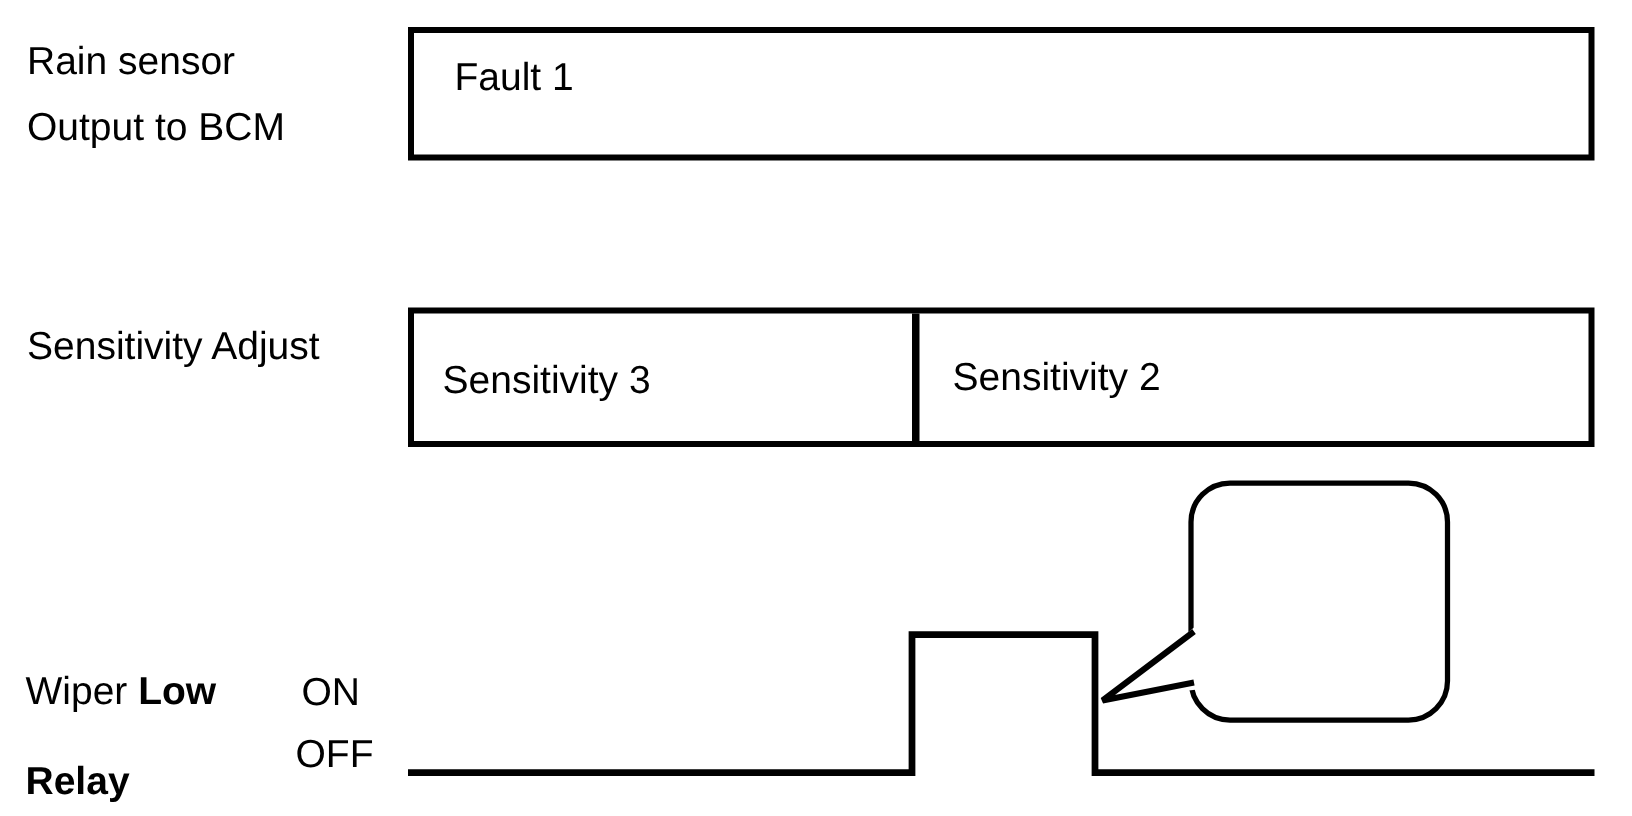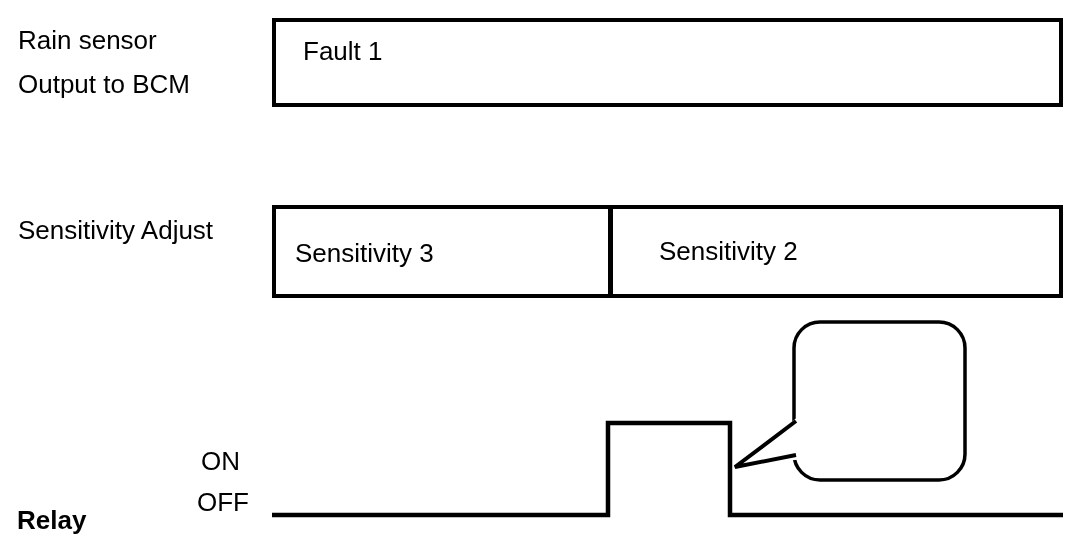--- a/index.html
+++ b/index.html
@@ -67,20 +67,21 @@
   <div class="txt" style="left:18px; top:27px;">Rain sensor</div>
   <div class="txt" style="left:18px; top:71px;">Output to BCM</div>
   <div class="box" style="left:272px; top:18px; width:791px; height:89px;"></div>
   <div class="txt" style="left:303px; top:38px;">Fault 1</div>
 
   <div class="txt" style="left:18px; top:217px;">Sensitivity Adjust</div>
   <div class="box" style="left:272px; top:205px; width:791px; height:93px;">
     <div class="divider" style="left:332px;"></div>
   </div>
   <div class="txt" style="left:295px; top:240px;">Sensitivity 3</div>
-  <div class="txt" style="left:635px; top:238px;margin-left:24px;">Sensitivity 2</div>
+  <div class="txt" style="left:635px; top:238px;">Sensitivity 2</div>
 
+  <div class="txt" style="left:17px; top:447px;"><span>Wiper</span> <span class="bold">Low</span></div>
   <div class="txt bold" style="left:17px; top:478px;margin-top:29px;">Relay</div>
   <div class="txt" style="left:201px; top:448px;">ON</div>
   <div class="txt" style="left:197px; top:489px;text-align:right;">OFF</div>
 
 
 </div>
 
 </body></html>

